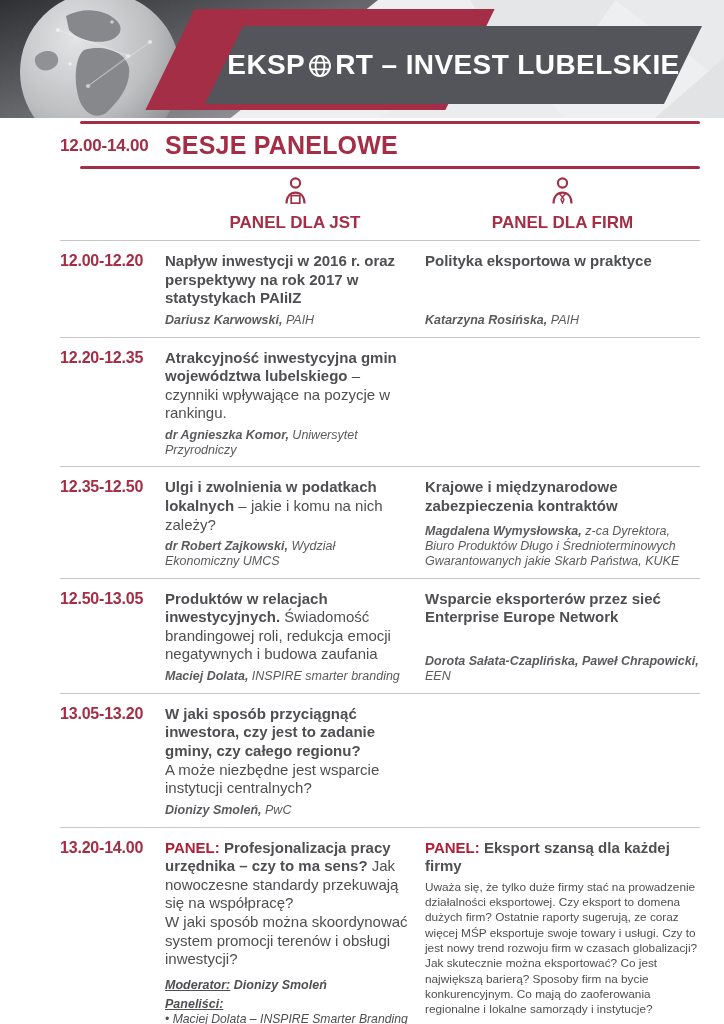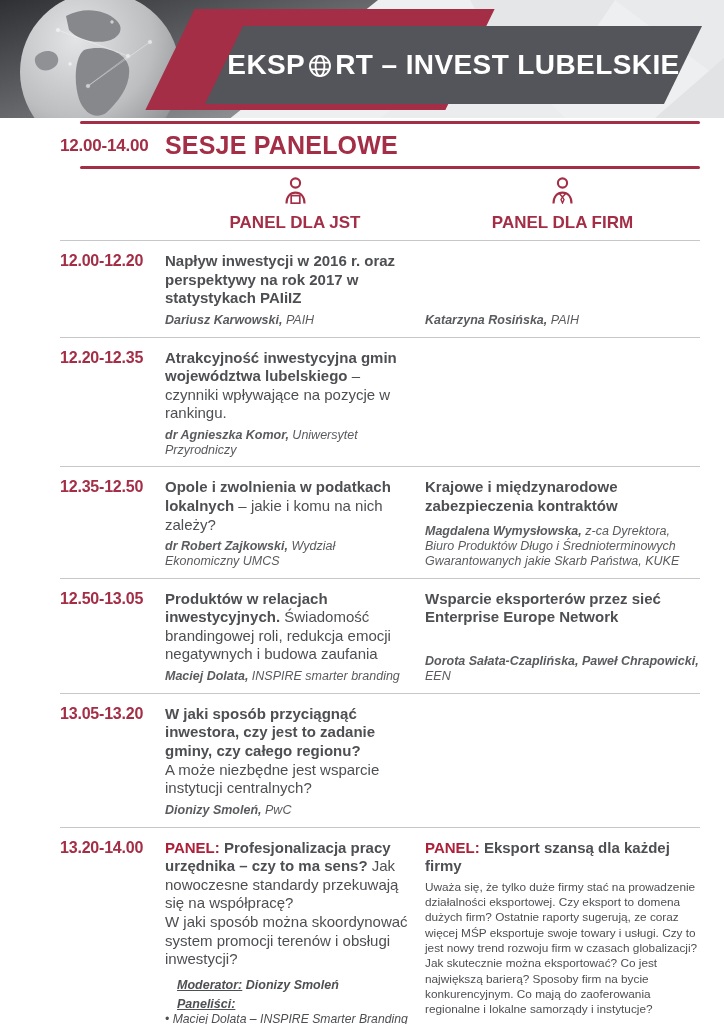--- a/index.html
+++ b/index.html
@@ -44,21 +44,21 @@
   .firm-cell{ padding-right:0; }
   .stitle{ font-size:15px; line-height:1.24; color:#4e4f52; font-weight:bold; }
   .reg{ font-weight:normal; }
   .block{ display:block; }
   .speaker{ margin-top:auto; padding-top:5px; font-size:12.5px; font-style:italic; color:#5a5b5e; line-height:1.18; font-weight:normal; }
   .speaker b{ font-weight:bold; }
 
   .plabel{ color:#ad2038; }
   .pdesc{ font-size:11.8px; line-height:1.3; color:#4e4f52; font-weight:normal; margin-top:4px; }
   .mod{ font-size:12.5px; font-style:italic; font-weight:bold; color:#4e4f52; line-height:1.35; margin-top:2px; }
-  .u{ text-decoration:underline;margin-left:12px; }
+  .u{ text-decoration:underline; }
   .bullets{ font-size:12.2px; font-style:italic; color:#4e4f52; line-height:1.22; font-weight:normal; }
   .mod-wrap{ margin-top:6px; }
 </style>
 </head>
 <body>
 
 <div class="page">
 
   <header class="hero">
     <svg class="hero-bg" viewBox="0 0 724 118" preserveAspectRatio="none">
@@ -142,36 +142,37 @@
       </div>
     </div>
 
     <div class="grid-row" style="min-height:80px">
       <div class="time-cell">12.00-12.20</div>
       <div class="cell">
         <div class="stitle"><b>Napływ inwestycji w 2016 r. oraz perspektywy na rok 2017 w statystykach PAIiIZ</b><span class="reg"></span><span class="reg block"></span></div>
         <div class="speaker"><b>Dariusz Karwowski,</b><span> PAIH</span></div>
       </div>
       <div class="cell firm-cell">
+        <div class="stitle"><b>Polityka eksportowa w praktyce</b><span class="reg"></span></div>
         <div class="speaker"><b>Katarzyna Rosińska,</b><span> PAIH</span></div>
       </div>
     </div>
 
     <div class="grid-row" style="min-height:88px">
       <div class="time-cell">12.20-12.35</div>
       <div class="cell">
         <div class="stitle"><b>Atrakcyjność inwestycyjna gmin województwa lubelskiego</b><span class="reg"> – czynniki wpływające na pozycje w rankingu.</span></div>
         <div class="speaker"><b>dr Agnieszka Komor,</b><span> Uniwersytet Przyrodniczy</span></div>
       </div>
     </div>
 
     <div class="grid-row" style="min-height:84px">
       <div class="time-cell">12.35-12.50</div>
       <div class="cell">
-        <div class="stitle"><b>Opole i zwolnienia w podatkach lokalnych</b><span class="reg"> – jakie i komu na nich zależy?</span></div>
+        <div class="stitle"><b>Ulgi i zwolnienia w podatkach lokalnych</b><span class="reg"> – jakie i komu na nich zależy?</span></div>
         <div class="speaker"><b>dr Robert Zajkowski,</b><span> Wydział Ekonomiczny UMCS</span></div>
       </div>
       <div class="cell firm-cell">
         <div class="stitle"><b>Krajowe i międzynarodowe zabezpieczenia kontraktów</b><span class="reg"></span></div>
         <div class="speaker"><b>Magdalena Wymysłowska,</b><span> z-ca Dyrektora, Biuro Produktów Długo i Średnioterminowych Gwarantowanych jakie Skarb Państwa, KUKE</span></div>
       </div>
     </div>
 
     <div class="grid-row" style="min-height:82px">
       <div class="time-cell">12.50-13.05</div>

